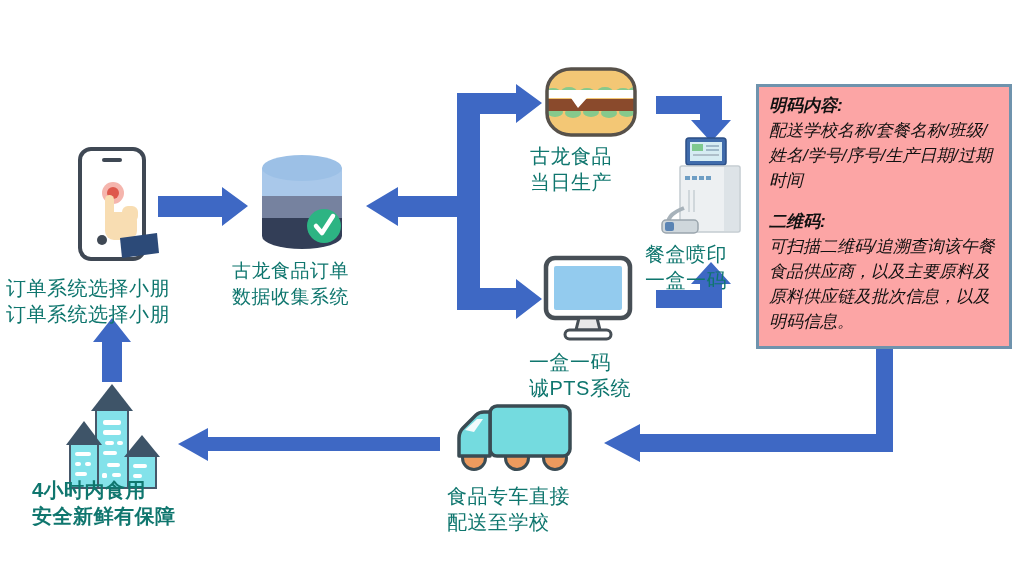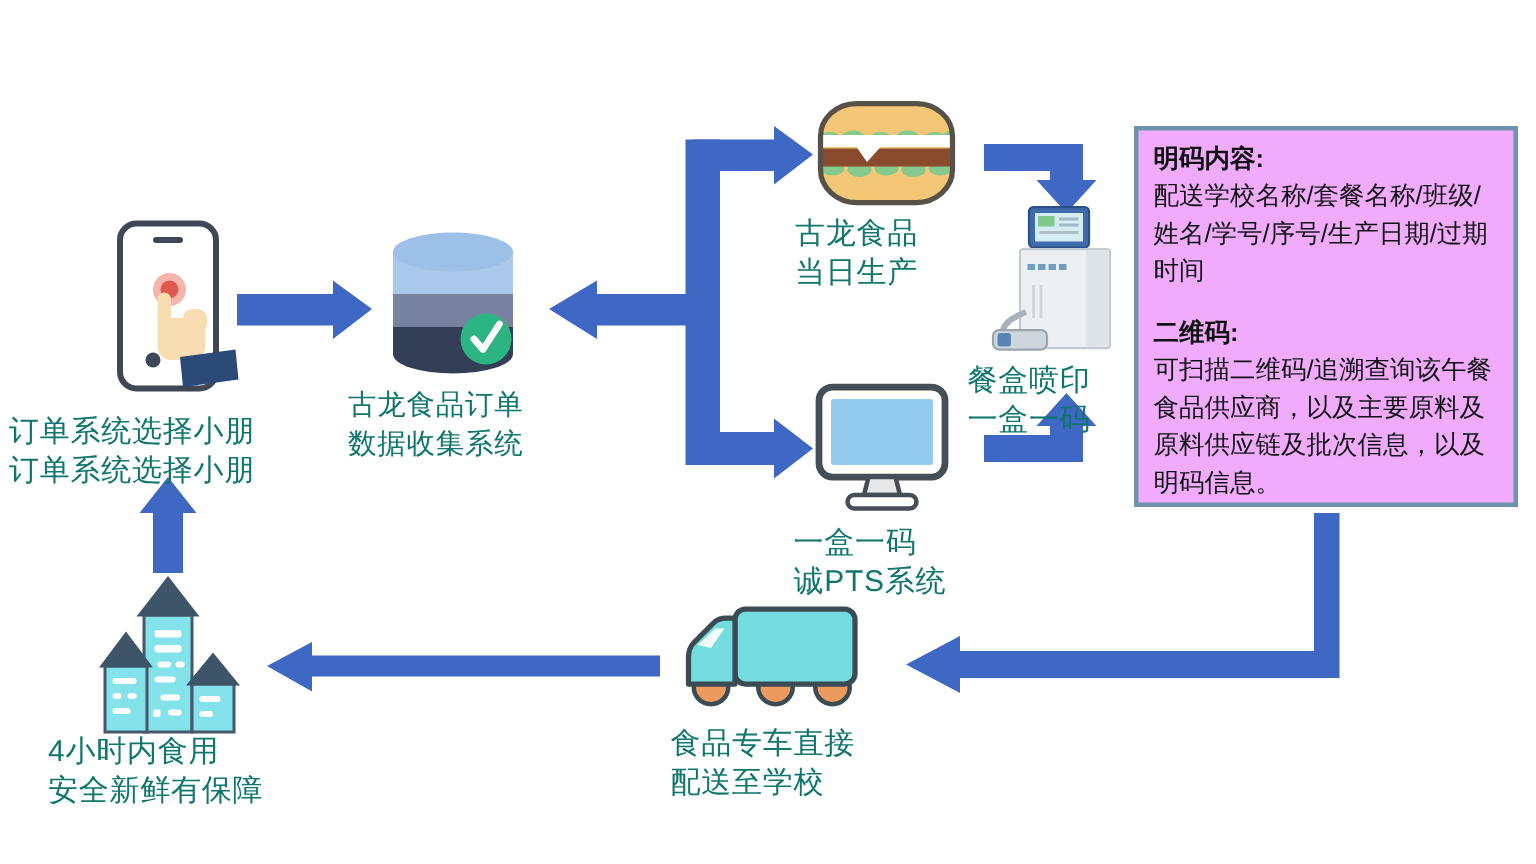--- a/index.html
+++ b/index.html
@@ -10,23 +10,23 @@
   .abs{position:absolute;}
   .arrow-layer{position:absolute;left:0;top:0;width:1024px;height:576px;pointer-events:none;}
   .arrow{fill:var(--c-arrow,#3e68c4);}
   .node-label{
     position:absolute;text-align:left;color:#0f766e;
     font-size:20px;line-height:26px;letter-spacing:0.5px;
   }
   .node-label span{display:block;}
   .infobox{
     position:absolute;left:756px;top:84px;width:256px;box-sizing:border-box;
-    border:3px solid var(--c-infobox_border,#6f93ad);background:#f0abfc;
-    padding:6px 10px 1px 10px;color:#111;
-    font-size:17px;line-height:25px;
+    border:3px solid var(--c-infobox_border,#6f93ad);background:#fca5a5;
+    padding:6px 10px 12px 10px;color:#111;
+    font-size:17px;line-height:25px;font-style:italic;
   }
   .ib-title{font-weight:bold;}
   .ib-gap{margin-top:16px;}
 </style>
 </head>
 <body>
 
 <div class="canvas">
 
   <svg class="arrow-layer" viewBox="0 0 1024 576">
@@ -193,18 +193,18 @@
         <rect x="52" y="93" width="9" height="4" rx="2"></rect>
         <rect x="15" y="72" width="16" height="4" rx="2"></rect>
         <rect x="15" y="82" width="6" height="4" rx="2"></rect>
         <rect x="25" y="82" width="6" height="4" rx="2"></rect>
         <rect x="15" y="92" width="12" height="4" rx="2"></rect>
         <rect x="73" y="84" width="14" height="4" rx="2"></rect>
         <rect x="73" y="94" width="9" height="4" rx="2"></rect>
       </g>
     </svg>
   </div>
-  <div class="node-label" style="left:32px;top:488px;width:160px;">
+  <div class="node-label" style="left:32px;top:477px;width:160px;font-weight:bold;">
     <span>4小时内食用</span>
     <span>安全新鲜有保障</span>
   </div>
 
 </div>
 
 </body></html>

